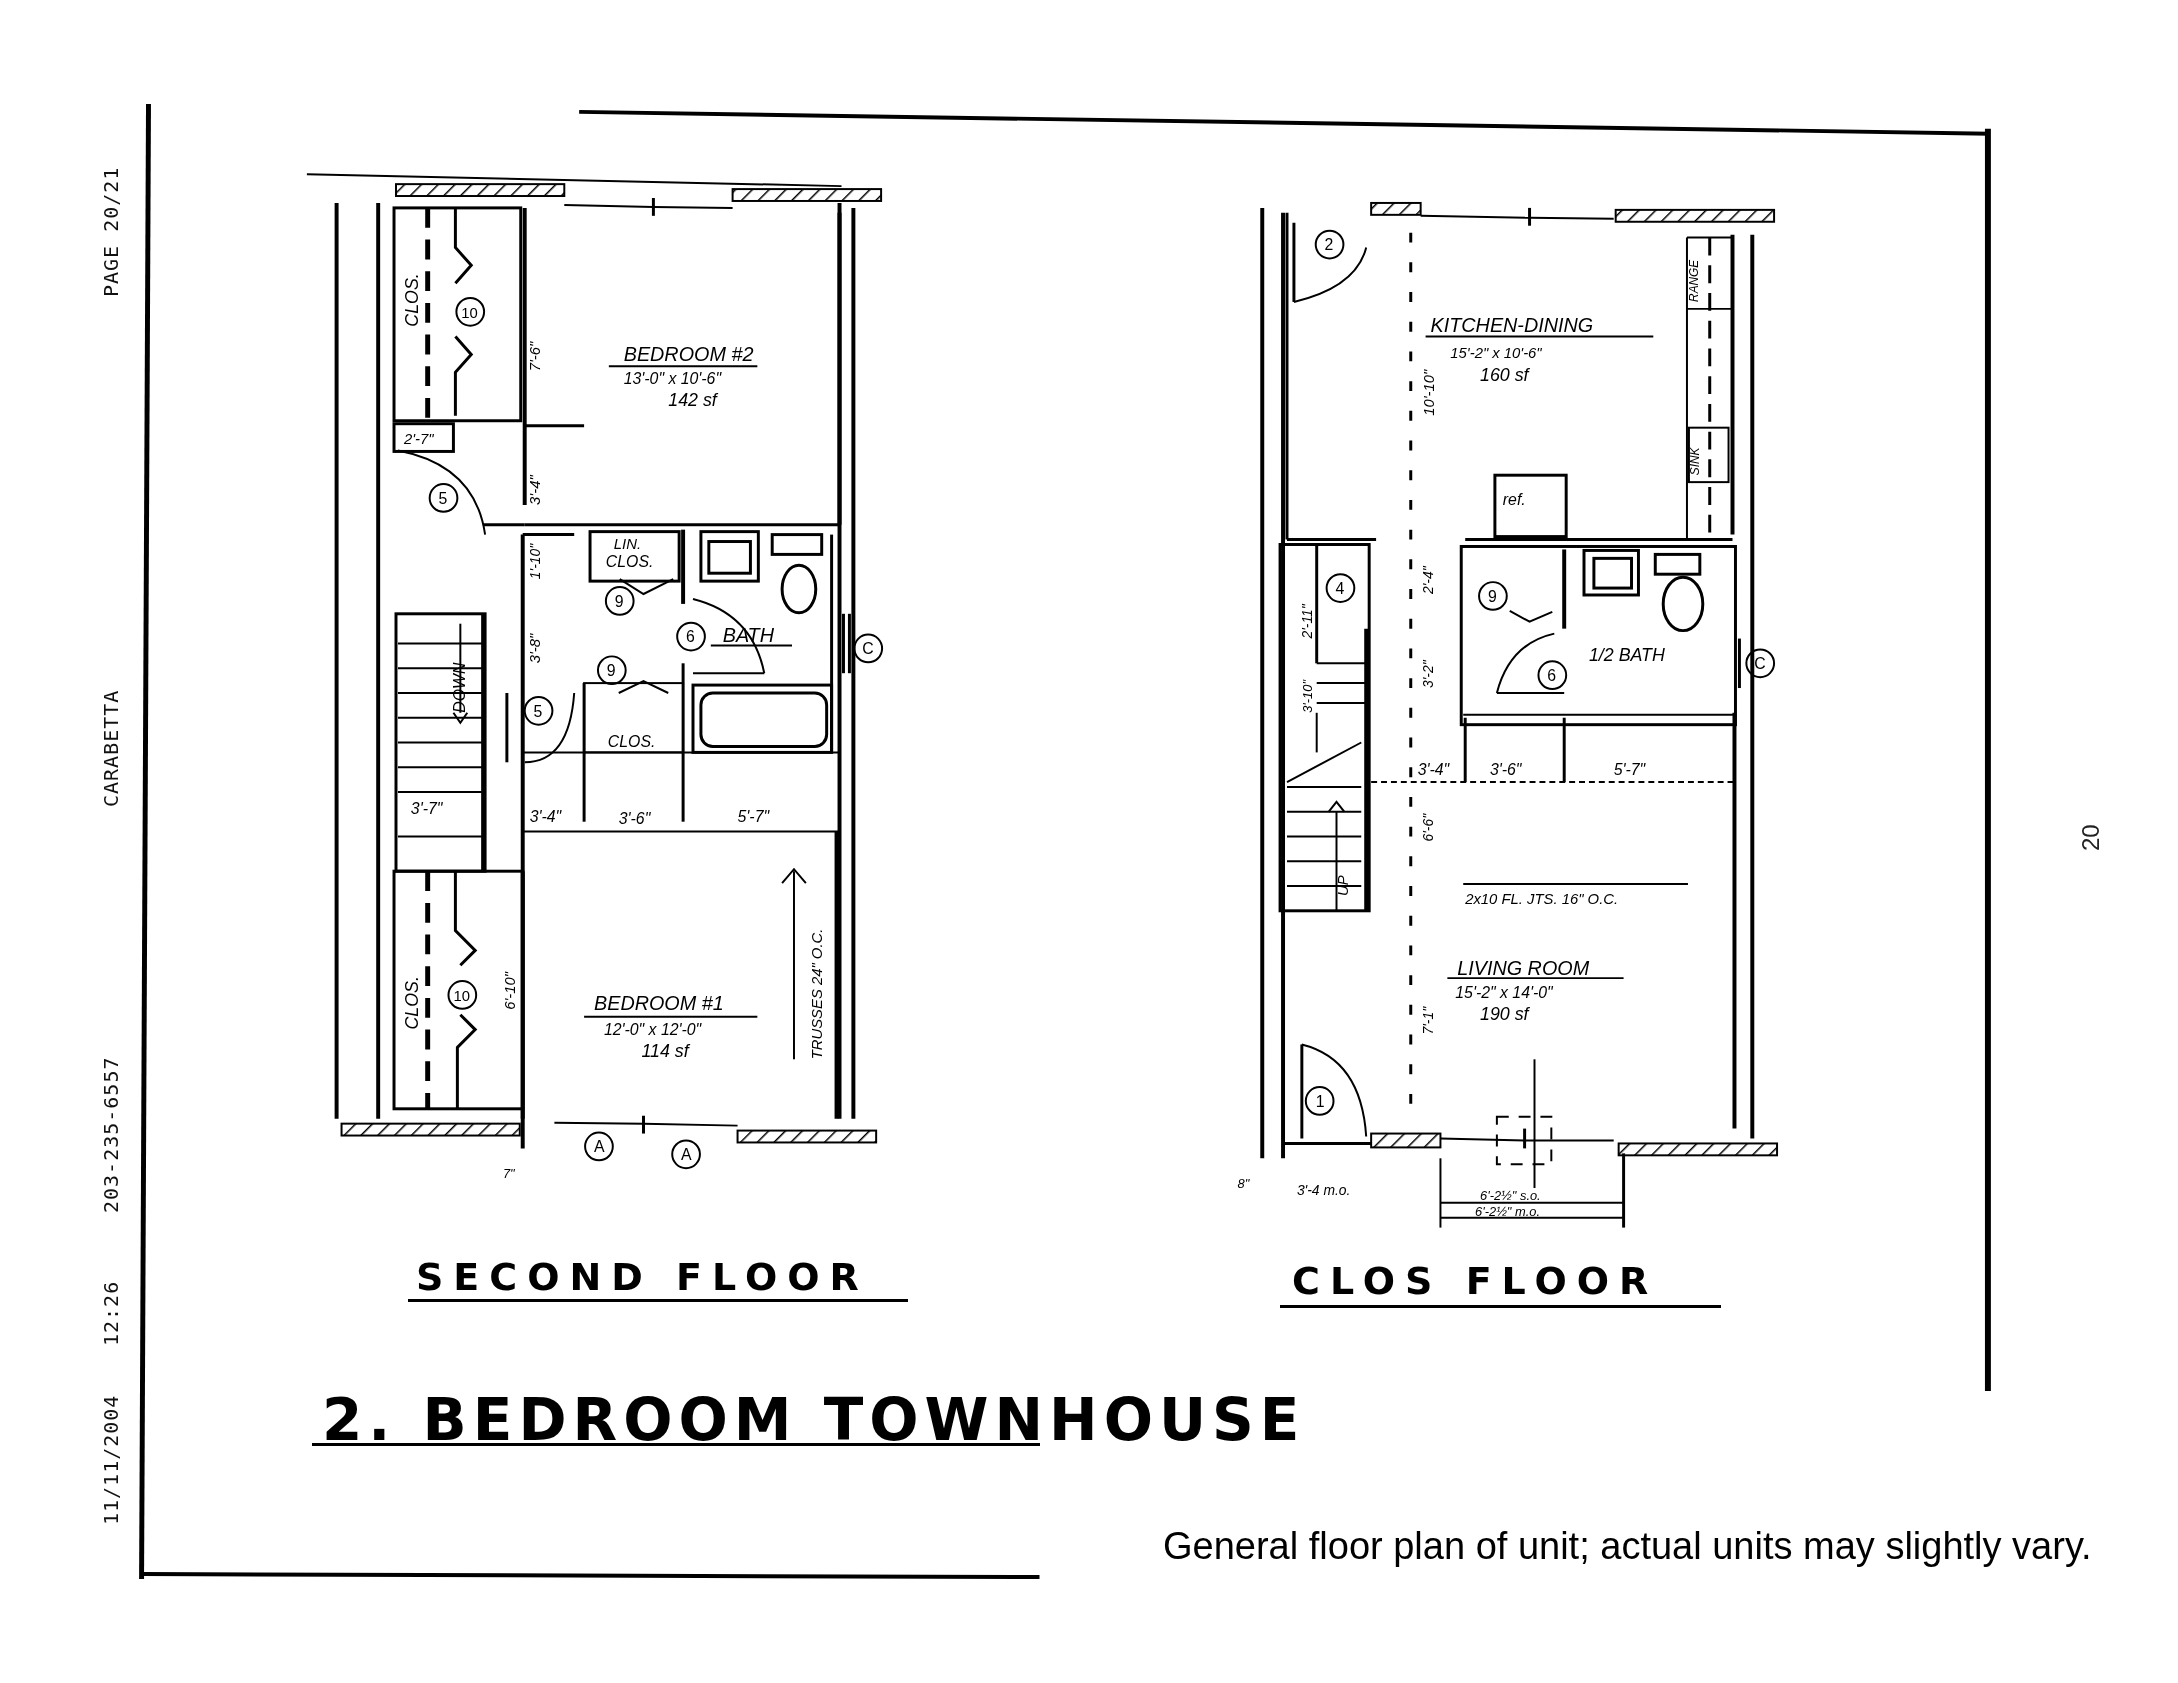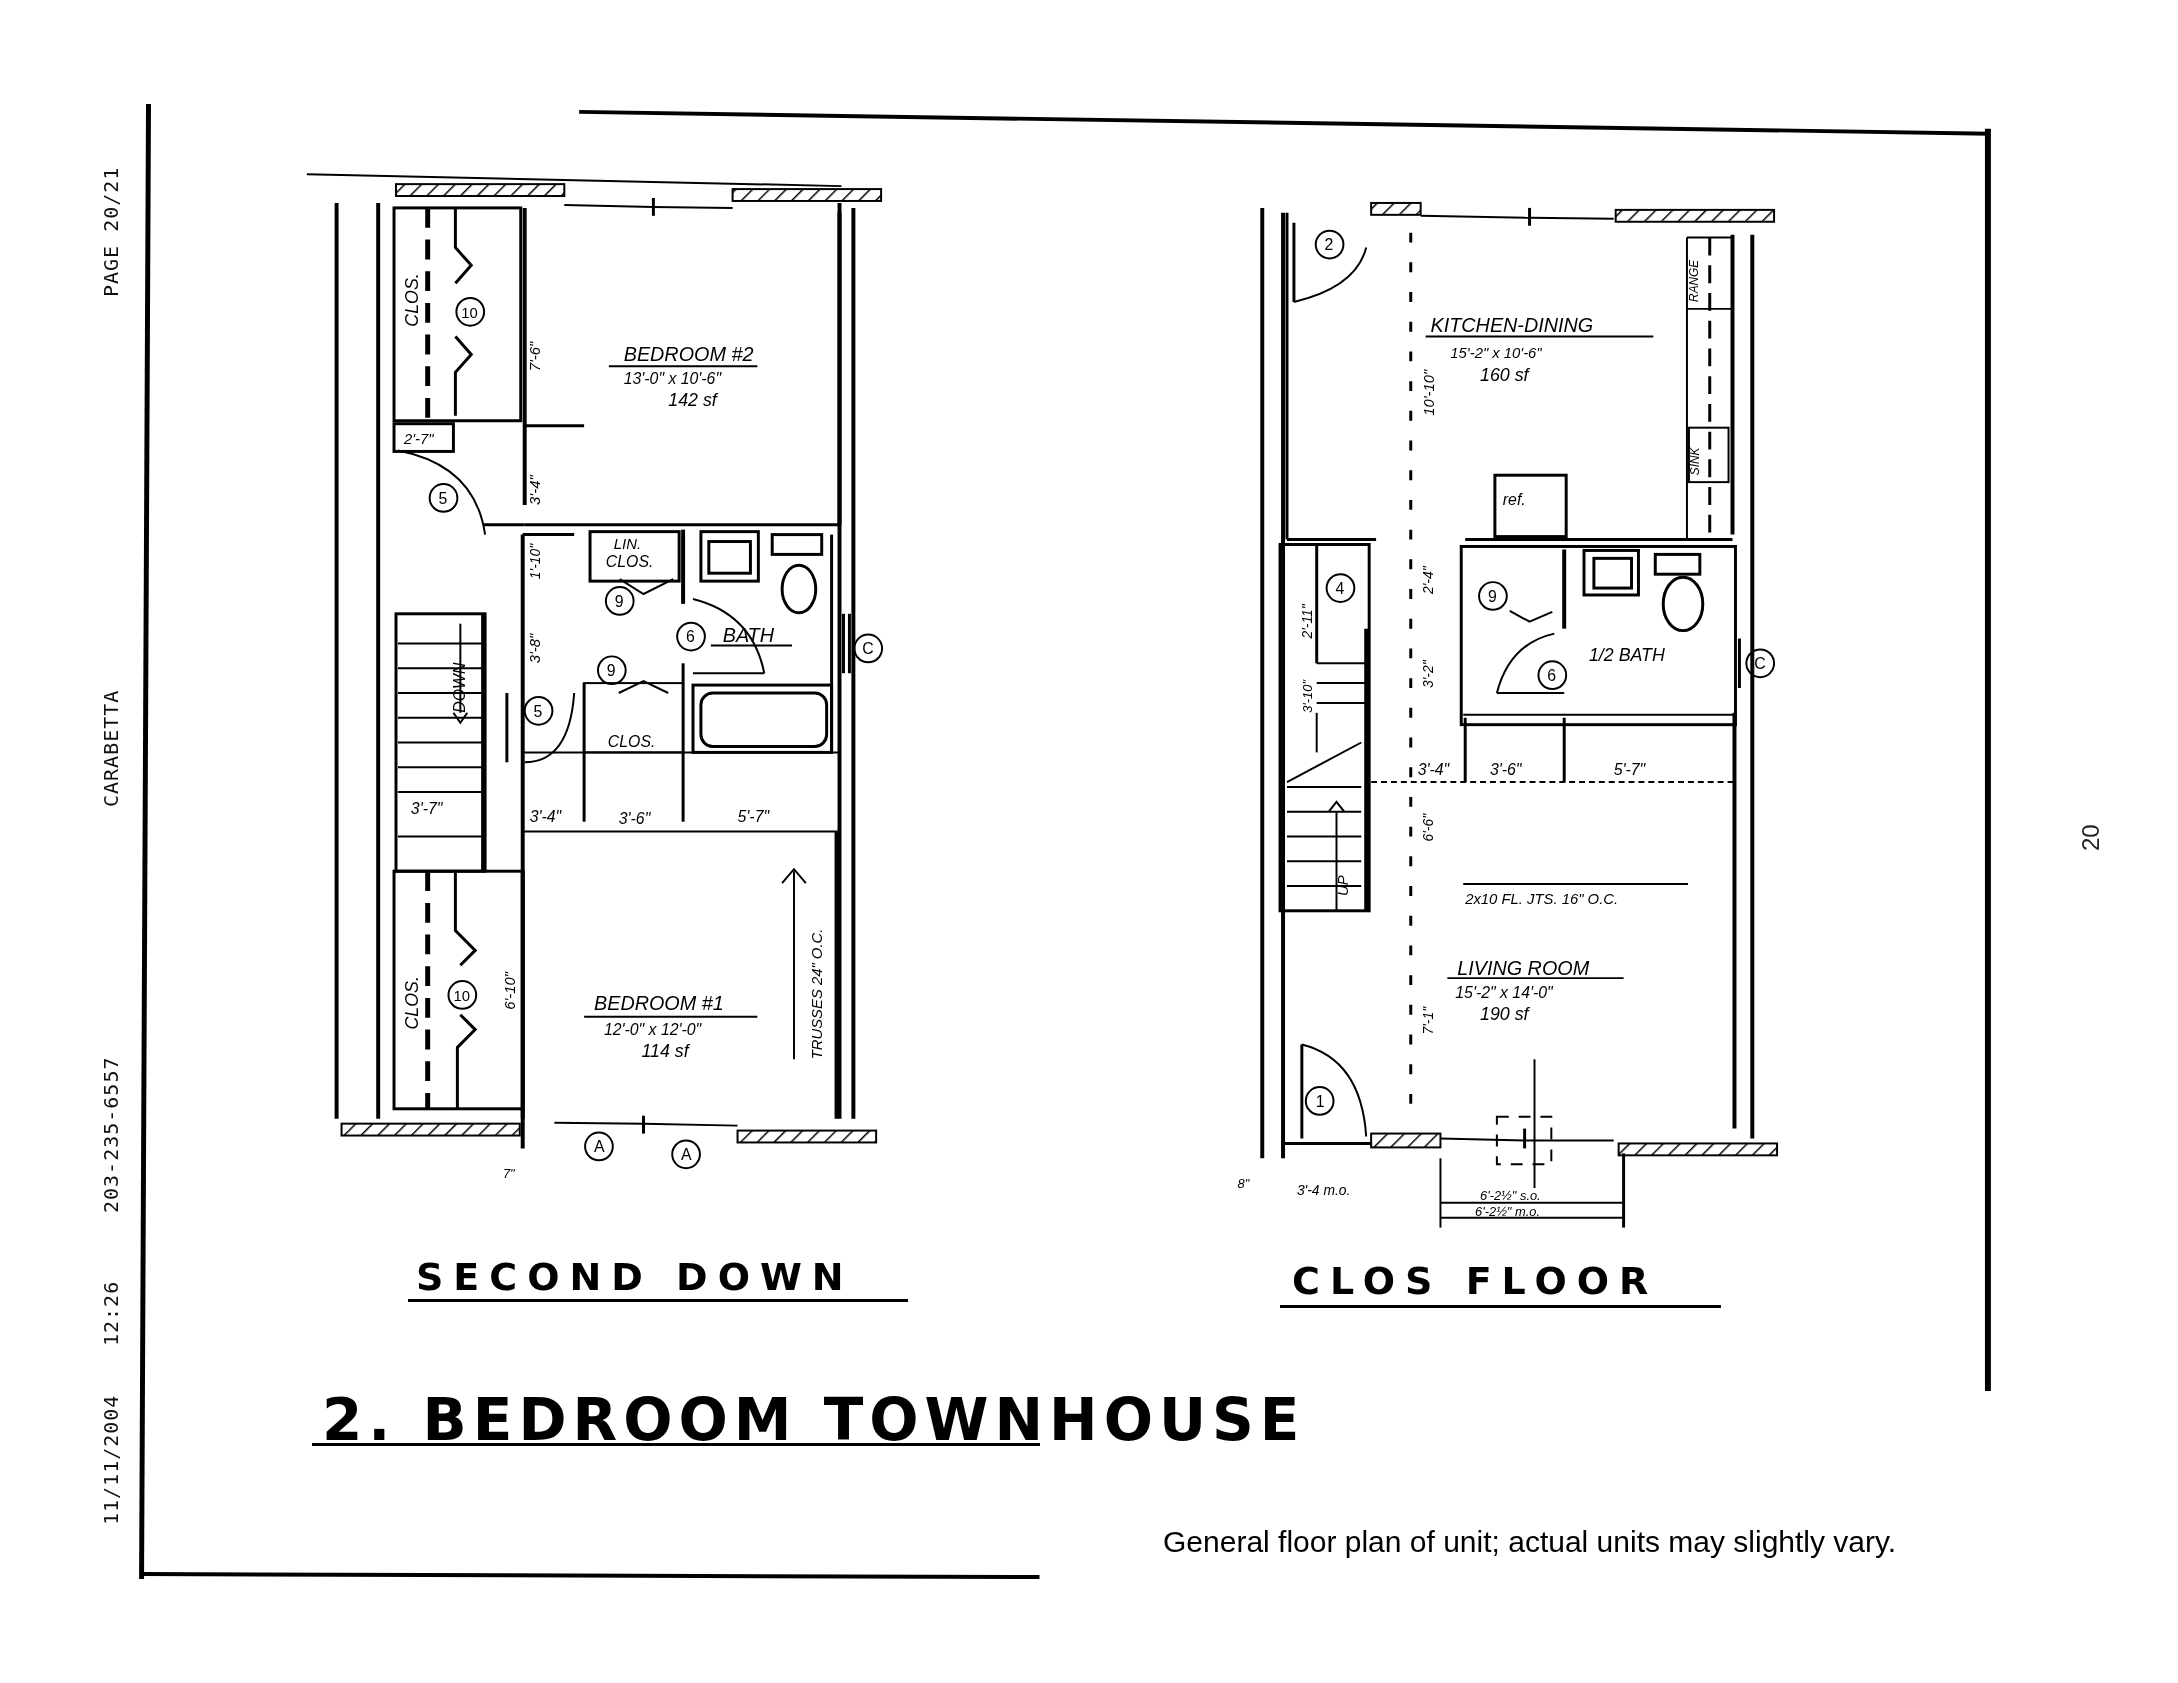--- a/index.html
+++ b/index.html
@@ -9,21 +9,21 @@
                 font-size: 20px; letter-spacing: 1px; transform-origin: left top;
                 transform: rotate(-90deg); white-space: nowrap; color: #111; }
     .page-num { position: absolute; left: 2077px; top: 851px; font-family: "Liberation Sans", sans-serif;
                 font-size: 24px; transform: rotate(-90deg); transform-origin: left top; color:#222; }
     svg.plan { position: absolute; left: 0; top: 0; }
     .hand { font-family: "Liberation Sans", sans-serif; font-style: italic; }
     .title { position: absolute; font-family: "DejaVu Sans", sans-serif; font-weight: bold;
              letter-spacing: 10px; color: #000; }
     .title-underline { position: absolute; height: 3px; background: #000; }
     .note { position: absolute; left: 1163px; top: 1525px; font-family: "Liberation Sans", sans-serif;
-            font-size: 30px; color: #000; }
+            font-size: 38px; color: #000; }
     text { fill: #000; }
   </style>
 </head>
 <body>
 
 <div class="fax-side" style="left:99px; top:1525px;">11/11/2004</div>
 <div class="fax-side" style="left:99px; top:1346px;">12:26</div>
 <div class="fax-side" style="left:99px; top:1213px;">203-235-6557</div>
 <div class="fax-side" style="left:99px; top:807px;">CARABETTA</div>
 <div class="fax-side" style="left:99px; top:297px;">PAGE  20/21</div>
@@ -317,21 +317,21 @@
       <text x="1503" y="608" font-size="16" stroke="none">9</text>
     <circle cx="1568" cy="682" r="14"></circle>
       <text x="1563" y="688" font-size="16" stroke="none">6</text>
     <circle cx="1778" cy="670" r="14"></circle>
       <text x="1772" y="676" font-size="16" stroke="none">C</text>
     <circle cx="1333" cy="1112" r="14"></circle>
       <text x="1329" y="1118" font-size="16" stroke="none">1</text>
   </g>
 </svg>
 
-<div class="title" style="left:416px; top:1255px; font-size:38px;">SECOND DOWN</div>
+<div class="title" style="left:416px; top:1255px; font-size:38px;">SECOND FLOOR</div>
 <div class="title-underline" style="left:408px; top:1299px; width:500px;"></div>
 
 <div class="title" style="left:1292px; top:1259px; font-size:38px;">CLOS FLOOR</div>
 <div class="title-underline" style="left:1280px; top:1305px; width:441px;"></div>
 
 <div class="title" style="left:322px; top:1386px; font-size:58px; letter-spacing:6px;">2. BEDROOM TOWNHOUSE</div>
 <div class="title-underline" style="left:312px; top:1443px; width:728px;"></div>
 
 <div class="note">General floor plan of unit; actual units may slightly vary.</div>
 

